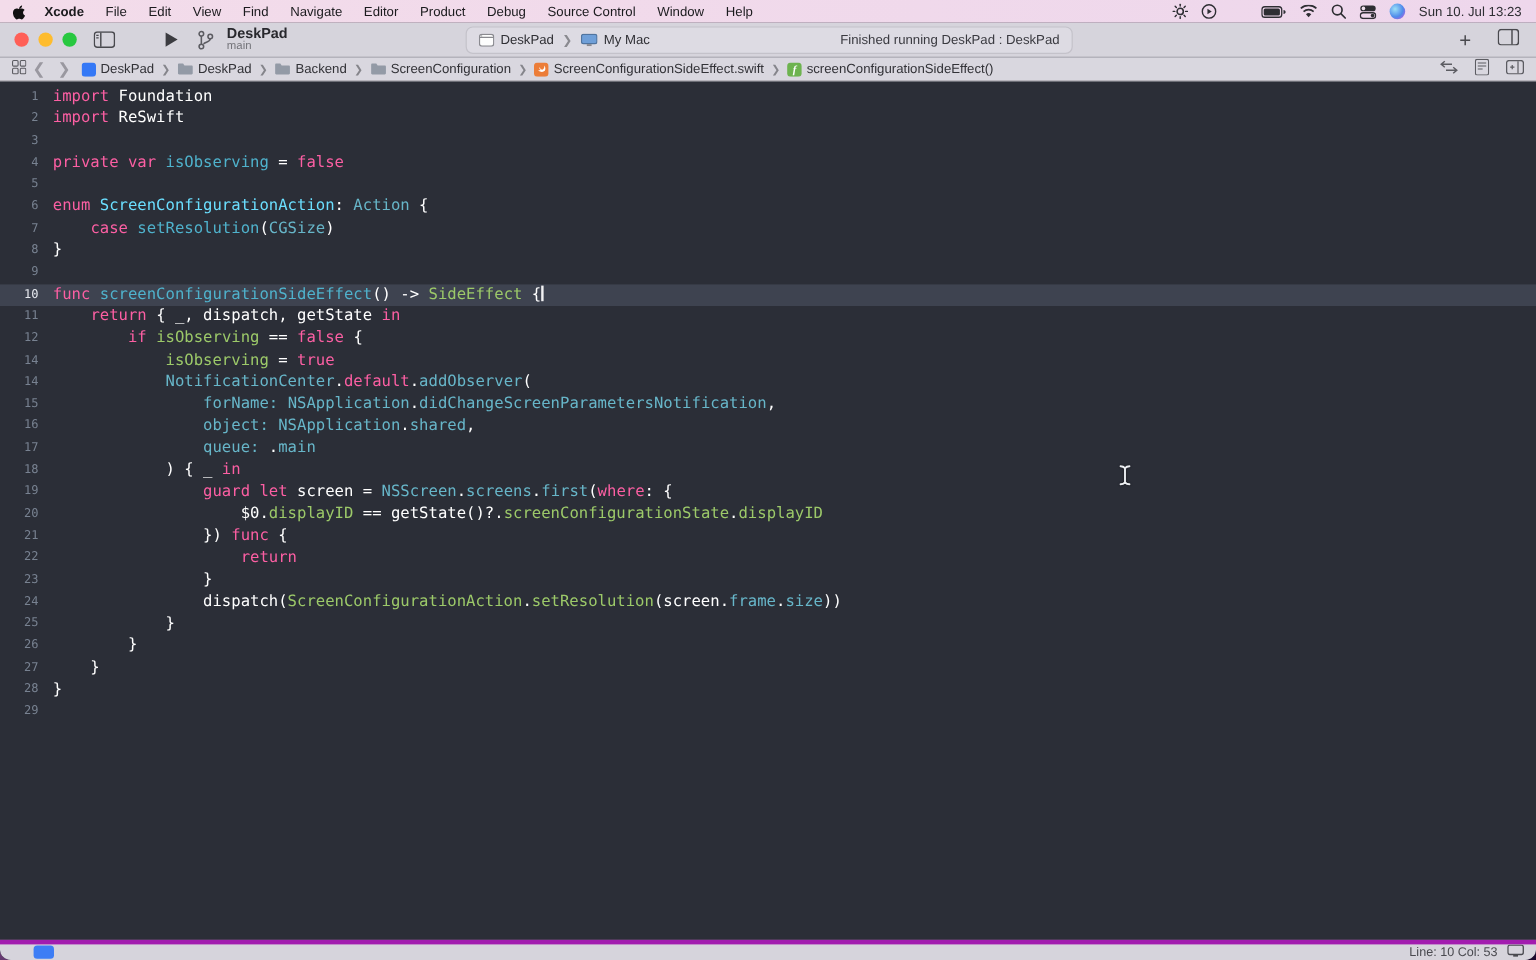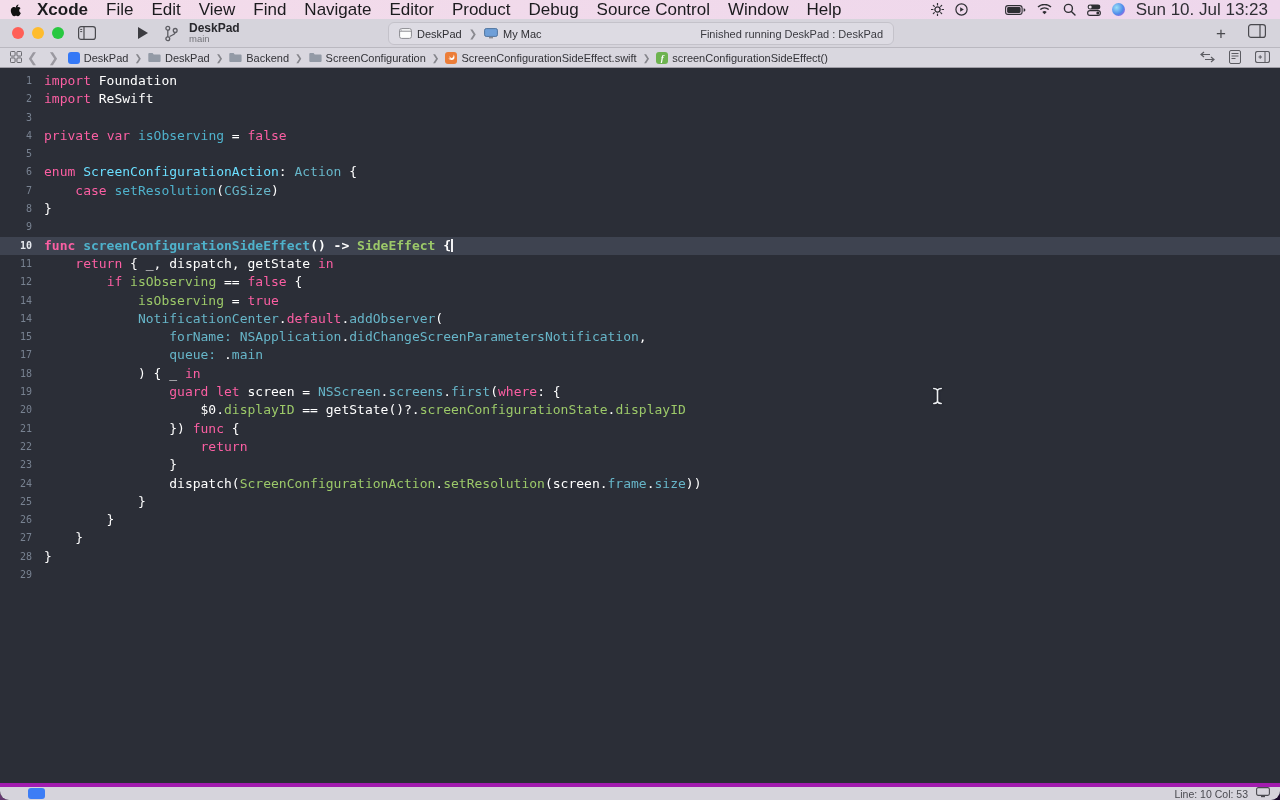--- a/index.html
+++ b/index.html
@@ -6,21 +6,21 @@
   html,body { width:1280px; height:800px; overflow:hidden; }
   body {
     font-family:"Liberation Sans", sans-serif;
     background:linear-gradient(175deg,#f2dbec 0%, #eed7eb 62%, #8c5590 82%, #2a1040 96%, #1c0a2e 100%);
   }
 
   
   .menubar{
     height:19px; display:flex; align-items:center;
     background:linear-gradient(90deg,#f3dcea,#eed7ec);
-    font-size:17px; color:#1b1b1e; padding:0 12px 0 10px;
+    font-size:11px; color:#1b1b1e; padding:0 12px 0 10px;
   }
   .apple{ display:flex; align-items:center; margin-right:6px; }
   .menu-items{ display:flex; align-items:center; }
   .menu-item{ padding:0 9px; white-space:nowrap; }
   .menu-item.first{ font-weight:bold; }
   .menu-status{ margin-left:auto; display:flex; align-items:center; gap:11px; }
   .menu-status > span{ display:flex; align-items:center; color:#2e2e33; }
   .flag{ width:15px; height:10px; border-radius:2px; overflow:hidden; display:flex; flex-direction:column; }
   .flag i{ flex:1; display:block; }
   .flag i:nth-child(1){ background:#1d1d1f; }
@@ -79,21 +79,21 @@
   .ci.app{ background:#3478f6; }
   .ci.swift{ background:#ec7d38; }
   .ci.fn{ background:#6db34f; color:#fff; font-size:9px; font-style:italic; font-weight:bold; font-family:"Liberation Serif",serif; }
   .jb-right{ margin-left:auto; display:flex; align-items:center; gap:14px; }
 
   
   .editor{ flex:1 1 auto; background:#2b2e37; overflow:hidden; position:relative;
     font-family:"DejaVu Sans Mono", monospace; }
   #code-lines{ padding-top:4px; }
   .line{ display:flex; height:18.3px; line-height:18.3px; white-space:pre; }
-  .line.hl{ background:#3e4350;font-weight:bold; }
+  .line.hl{ background:#3e4350; }
   .ln{ flex:0 0 44px; text-align:right; padding-right:12px; font-size:10px; color:#788291; }
   .line.hl .ln{ color:#e6e9ef; }
   .code{ font-size:13px; color:#ffffff; }
   .tk-k{ color:#fc5fa3; }
   .tk-p{ color:#ffffff; }
   .tk-d{ color:#4fb2cc; }
   .tk-T{ color:#6bdfff; }
   .tk-f{ color:#67b6c9; }
   .tk-g{ color:#9cc969; }
   .caret{ display:inline-block; width:1.5px; height:13px; background:#f2f2f4; vertical-align:-2px; }
@@ -348,20 +348,21 @@
         <div class="line"><span class="ln">6</span><span class="code"><span class="tk-k">enum</span><span class="tk-p"> </span><span class="tk-T">ScreenConfigurationAction</span><span class="tk-p">: </span><span class="tk-f">Action</span><span class="tk-p"> {</span></span></div>
         <div class="line"><span class="ln">7</span><span class="code"><span class="tk-p">    </span><span class="tk-k">case</span><span class="tk-p"> </span><span class="tk-d">setResolution</span><span class="tk-p">(</span><span class="tk-f">CGSize</span><span class="tk-p">)</span></span></div>
         <div class="line"><span class="ln">8</span><span class="code"><span class="tk-p">}</span></span></div>
         <div class="line"><span class="ln">9</span><span class="code"></span></div>
         <div class="line hl"><span class="ln">10</span><span class="code"><span class="tk-k">func</span><span class="tk-p"> </span><span class="tk-d">screenConfigurationSideEffect</span><span class="tk-p">() -&gt; </span><span class="tk-g">SideEffect</span><span class="tk-p"> {</span><span class="caret"></span></span></div>
         <div class="line"><span class="ln">11</span><span class="code"><span class="tk-p">    </span><span class="tk-k">return</span><span class="tk-p"> { _, dispatch, getState </span><span class="tk-k">in</span></span></div>
         <div class="line"><span class="ln">12</span><span class="code"><span class="tk-p">        </span><span class="tk-k">if</span><span class="tk-p"> </span><span class="tk-g">isObserving</span><span class="tk-p"> == </span><span class="tk-k">false</span><span class="tk-p"> {</span></span></div>
         <div class="line"><span class="ln">14</span><span class="code"><span class="tk-p">            </span><span class="tk-g">isObserving</span><span class="tk-p"> = </span><span class="tk-k">true</span></span></div>
         <div class="line"><span class="ln">14</span><span class="code"><span class="tk-p">            </span><span class="tk-f">NotificationCenter</span><span class="tk-p">.</span><span class="tk-k">default</span><span class="tk-p">.</span><span class="tk-f">addObserver</span><span class="tk-p">(</span></span></div>
         <div class="line"><span class="ln">15</span><span class="code"><span class="tk-p">                </span><span class="tk-f">forName:</span><span class="tk-p"> </span><span class="tk-f">NSApplication</span><span class="tk-p">.</span><span class="tk-f">didChangeScreenParametersNotification</span><span class="tk-p">,</span></span></div>
+        <div class="line"><span class="ln">16</span><span class="code"><span class="tk-p">                </span><span class="tk-f">object:</span><span class="tk-p"> </span><span class="tk-f">NSApplication</span><span class="tk-p">.</span><span class="tk-f">shared</span><span class="tk-p">,</span></span></div>
         <div class="line"><span class="ln">17</span><span class="code"><span class="tk-p">                </span><span class="tk-f">queue:</span><span class="tk-p"> .</span><span class="tk-f">main</span></span></div>
         <div class="line"><span class="ln">18</span><span class="code"><span class="tk-p">            ) { _ </span><span class="tk-k">in</span></span></div>
         <div class="line"><span class="ln">19</span><span class="code"><span class="tk-p">                </span><span class="tk-k">guard</span><span class="tk-p"> </span><span class="tk-k">let</span><span class="tk-p"> screen = </span><span class="tk-f">NSScreen</span><span class="tk-p">.</span><span class="tk-f">screens</span><span class="tk-p">.</span><span class="tk-f">first</span><span class="tk-p">(</span><span class="tk-k">where</span><span class="tk-p">: {</span></span></div>
         <div class="line"><span class="ln">20</span><span class="code"><span class="tk-p">                    $0.</span><span class="tk-g">displayID</span><span class="tk-p"> == getState()?.</span><span class="tk-g">screenConfigurationState</span><span class="tk-p">.</span><span class="tk-g">displayID</span></span></div>
         <div class="line"><span class="ln">21</span><span class="code"><span class="tk-p">                }) </span><span class="tk-k">func</span><span class="tk-p"> {</span></span></div>
         <div class="line"><span class="ln">22</span><span class="code"><span class="tk-p">                    </span><span class="tk-k">return</span></span></div>
         <div class="line"><span class="ln">23</span><span class="code"><span class="tk-p">                }</span></span></div>
         <div class="line"><span class="ln">24</span><span class="code"><span class="tk-p">                dispatch(</span><span class="tk-g">ScreenConfigurationAction</span><span class="tk-p">.</span><span class="tk-g">setResolution</span><span class="tk-p">(screen.</span><span class="tk-f">frame</span><span class="tk-p">.</span><span class="tk-f">size</span><span class="tk-p">))</span></span></div>
         <div class="line"><span class="ln">25</span><span class="code"><span class="tk-p">            }</span></span></div>
         <div class="line"><span class="ln">26</span><span class="code"><span class="tk-p">        }</span></span></div>

